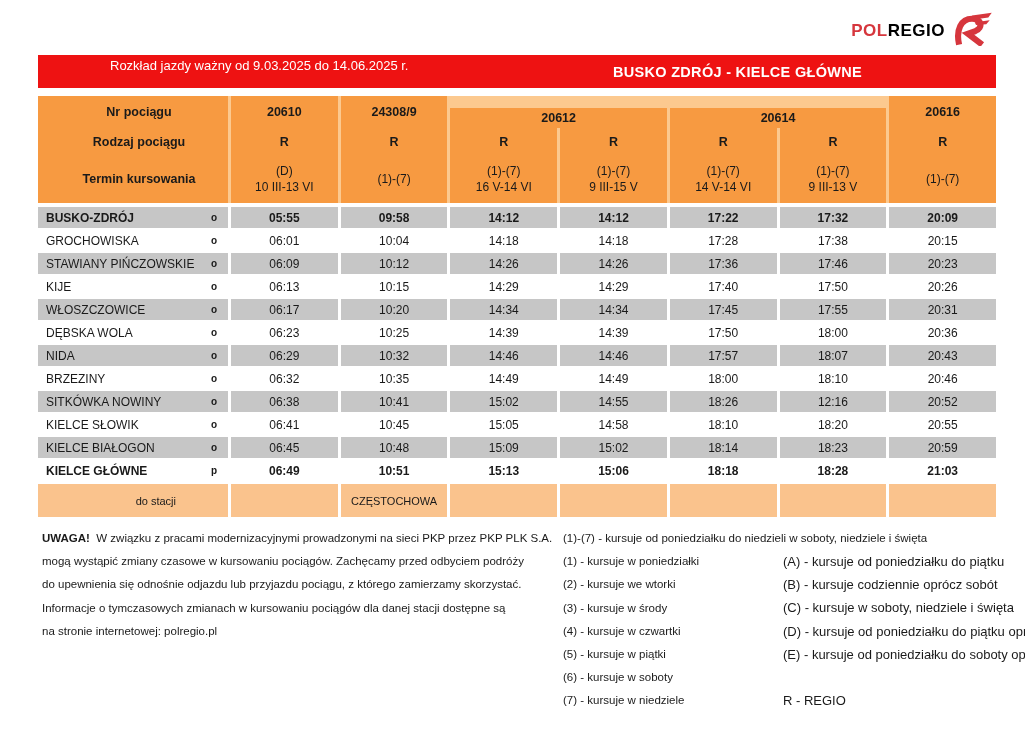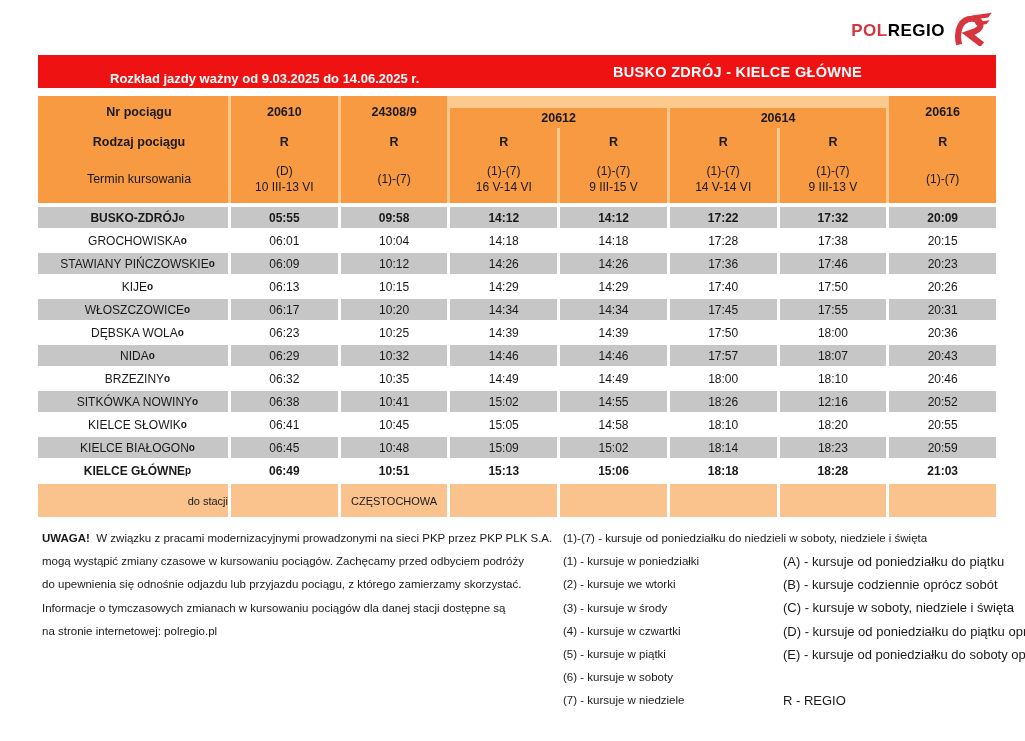--- a/index.html
+++ b/index.html
@@ -9,57 +9,57 @@
 
   
   .logo { position:absolute; top:12px; right:32px; display:flex; align-items:center; gap:6px; }
   .logo-text { font-size:17px; font-weight:bold; letter-spacing:.5px; }
   .logo-pol { color:#d6363d; }
   .logo-regio { color:#000000; }
 
   
   .title-bar { position:absolute; left:38px; top:55px; width:958px; height:33px;
     background:#ee1212; color:#fff; }
-  .validity { position:absolute; left:72px; top:14px; height:18px; display:flex; align-items:center;
-    font-size:13px;font-weight:bold; }
+  .validity { position:absolute; left:72px; top:1px; height:18px; display:flex; align-items:center;
+    font-size:13px; }
   .route { position:absolute; left:575px; top:0; height:33px; display:flex; align-items:center;
     font-size:14.5px; font-weight:bold; letter-spacing:.3px; }
 
   
   .grid8 { display:grid; grid-template-columns:190px repeat(7,1fr); column-gap:3px; }
 
   
   .thead { position:absolute; left:38px; top:96px; width:958px; height:107px;
     background:#fcc98f; grid-template-rows:32px 27px 48px; }
   .hcell { background:#f79a41; display:flex; flex-direction:column; align-items:center;
-    justify-content:center; font-size:12.5px; line-height:16px; }
+    justify-content:center; font-size:12.5px; line-height:16px;font-weight:bold; }
   .hlabel { font-weight:bold; }
   .hnum { font-weight:bold; }
   .htype { font-weight:bold; }
   .hdates { font-weight:normal; font-size:12px; }
   .span2 { grid-column:span 2;margin-top:12px; }
   .col1 { grid-column:1;padding-left:12px; }
 
   
   .tbody { position:absolute; left:38px; top:207px; width:958px;
     grid-auto-rows:21px; row-gap:2px; background:#fff; }
   .trow { display:contents; }
   .cell { background:#fff; display:flex; align-items:center; justify-content:center;
     font-size:12px; }
   .trow:nth-child(odd) .cell { background:#c6c6c6; }
   .trow.bold .cell { font-weight:bold; }
-  .station-cell { padding:0 11px 0 20px; }
+  .station-cell { justify-content:space-between; padding:0 11px 0 8px; }
   .st-name { white-space:nowrap; }
   .st-marker { font-size:10px; font-weight:bold; }
 
   
   .tfoot { position:absolute; left:38px; top:484px; width:958px; grid-auto-rows:33px; }
   .fcell { background:#fac38d; display:flex; align-items:center; justify-content:center;
     font-size:11px; }
-  .fcell.flabel { justify-content:flex-end; }
+  .fcell.flabel { justify-content:flex-end; padding-right:52px; }
 
   
   .notes-left { position:absolute; left:42px; top:527px; width:480px;
     font-size:11.5px; line-height:23.2px; }
   .legend-mid { position:absolute; left:563px; top:527px; width:330px;
     font-size:11.5px; line-height:23.2px; }
   .legend-right { position:absolute; left:783px; top:550px; width:240px;
     font-size:13px; line-height:23.2px; }
   .legend-regio { margin-top:23px; }
   .note-line { white-space:nowrap; }

